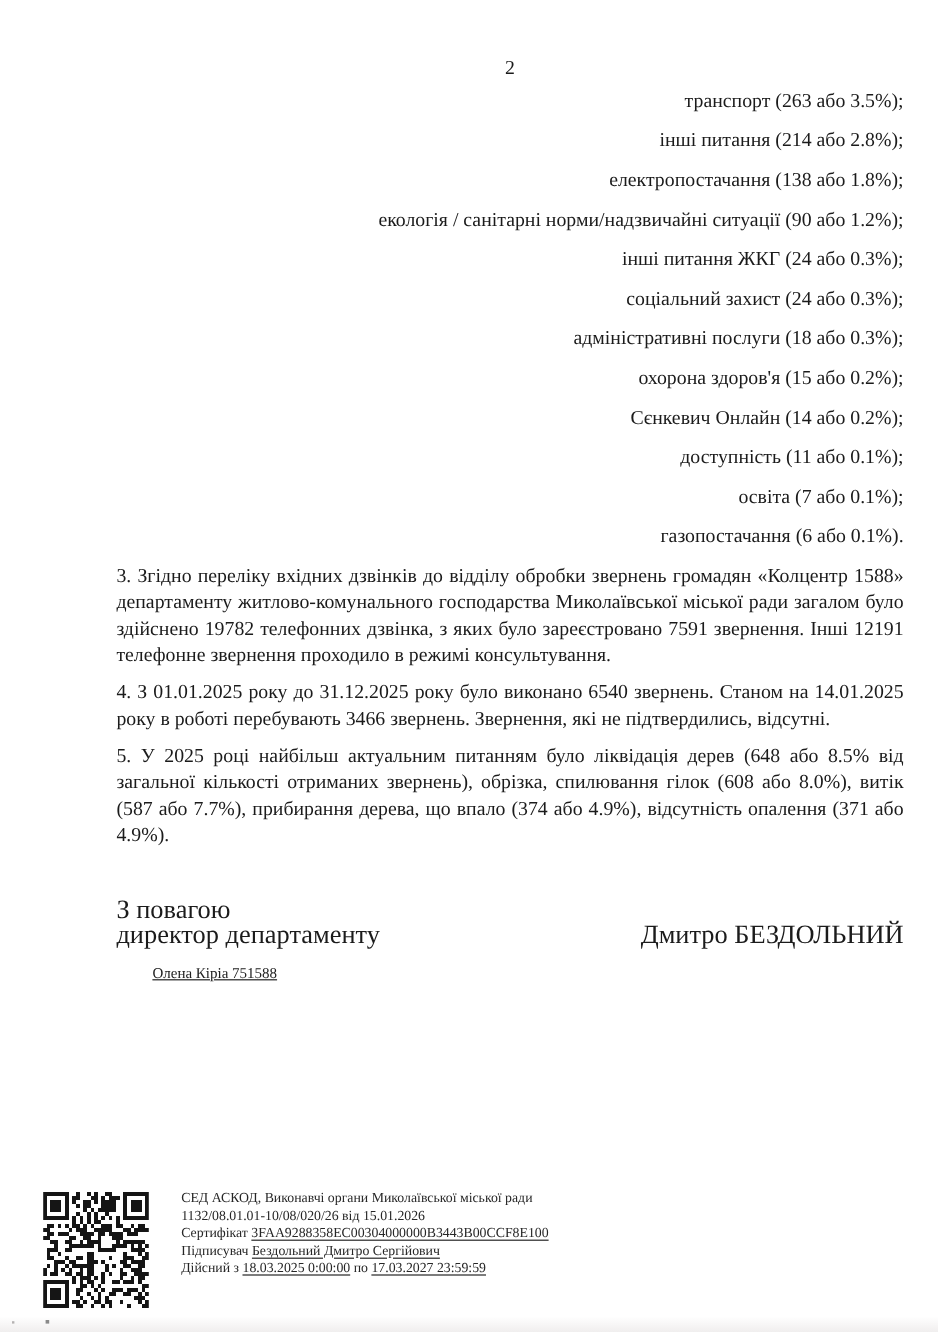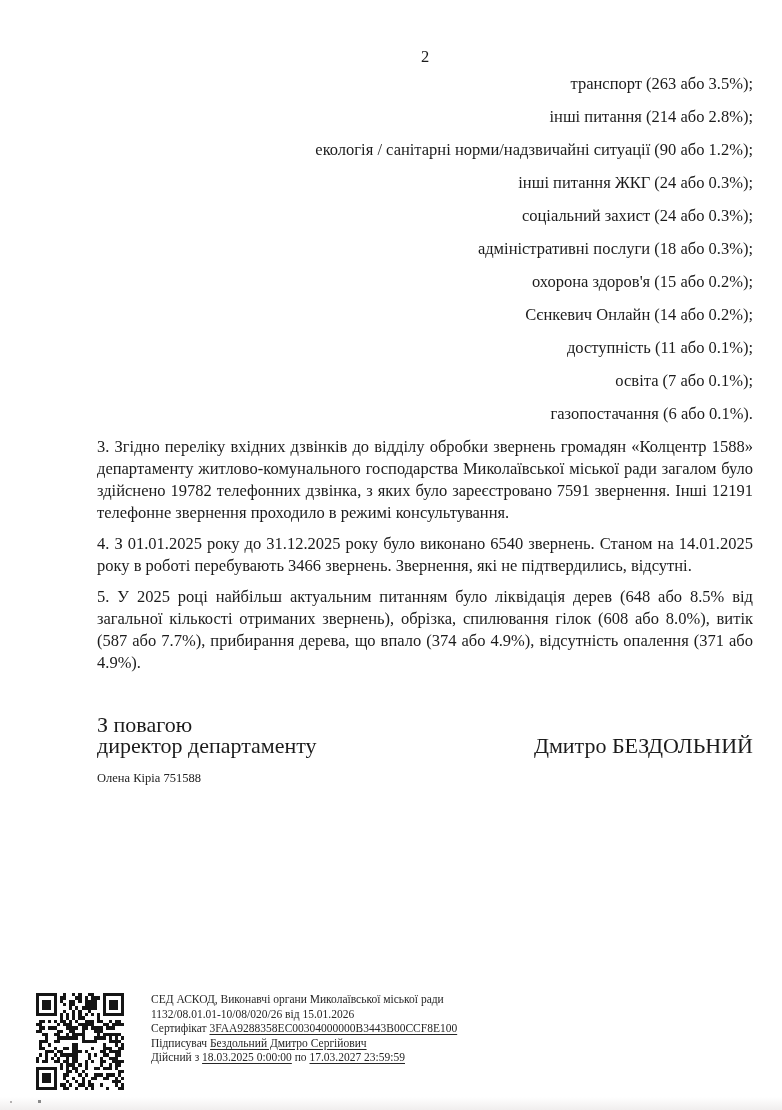--- a/index.html
+++ b/index.html
@@ -16,21 +16,21 @@
   .list p{
     margin:0 0 12px 0;padding-left:38px;font-size:16.5px;line-height:21px;
     text-align:right;
   }
   .para{
     margin:0 0 9px 0;font-size:16.5px;line-height:22px;text-align:justify;
   }
   .sig{margin-top:40px;font-size:22px;line-height:21px;}
   .sig-row{display:flex;justify-content:space-between;align-items:baseline;}
   .executor{
-    margin-top:15px;font-size:12.5px;line-height:15px;color:#222;
+    margin-top:15px;margin-left:30px;font-size:12.5px;line-height:15px;color:#222;text-decoration:underline;
   }
   .stamp{position:absolute;left:36px;top:991px;width:560px;height:110px;}
   .qr{position:absolute;left:0;top:2px;width:88px;height:97px;}
   .stamp-text{
     position:absolute;left:115px;top:1px;width:430px;
     font-size:11.5px;line-height:14.6px;color:#262626;
   }
   .stamp-text .u{text-decoration:underline;text-underline-offset:2px;}
   .stamp-line{white-space:nowrap;}
   .bottom-band{
@@ -45,20 +45,21 @@
 <body>
 
 <div class="page">
   <div class="doc">
 
     <div class="page-num">2</div>
 
     <div class="list">
       <p>транспорт (263 або 3.5%);</p>
       <p>інші питання (214 або 2.8%);</p>
+      <p>електропостачання (138 або 1.8%);</p>
       <p>екологія / санітарні норми/надзвичайні ситуації (90 або 1.2%);</p>
       <p>інші питання ЖКГ (24 або 0.3%);</p>
       <p>соціальний захист (24 або 0.3%);</p>
       <p>адміністративні послуги (18 або 0.3%);</p>
       <p>охорона здоров'я (15 або 0.2%);</p>
       <p>Сєнкевич Онлайн (14 або 0.2%);</p>
       <p>доступність (11 або 0.1%);</p>
       <p>освіта (7 або 0.1%);</p>
       <p>газопостачання (6 або 0.1%).</p>
     </div>

